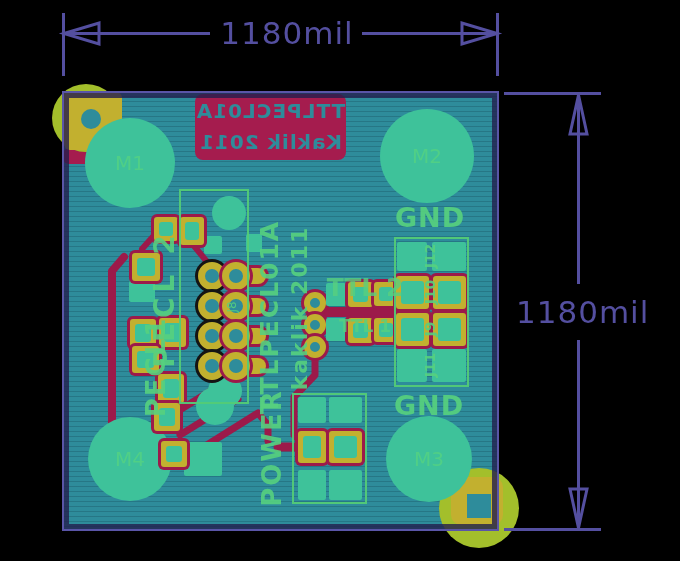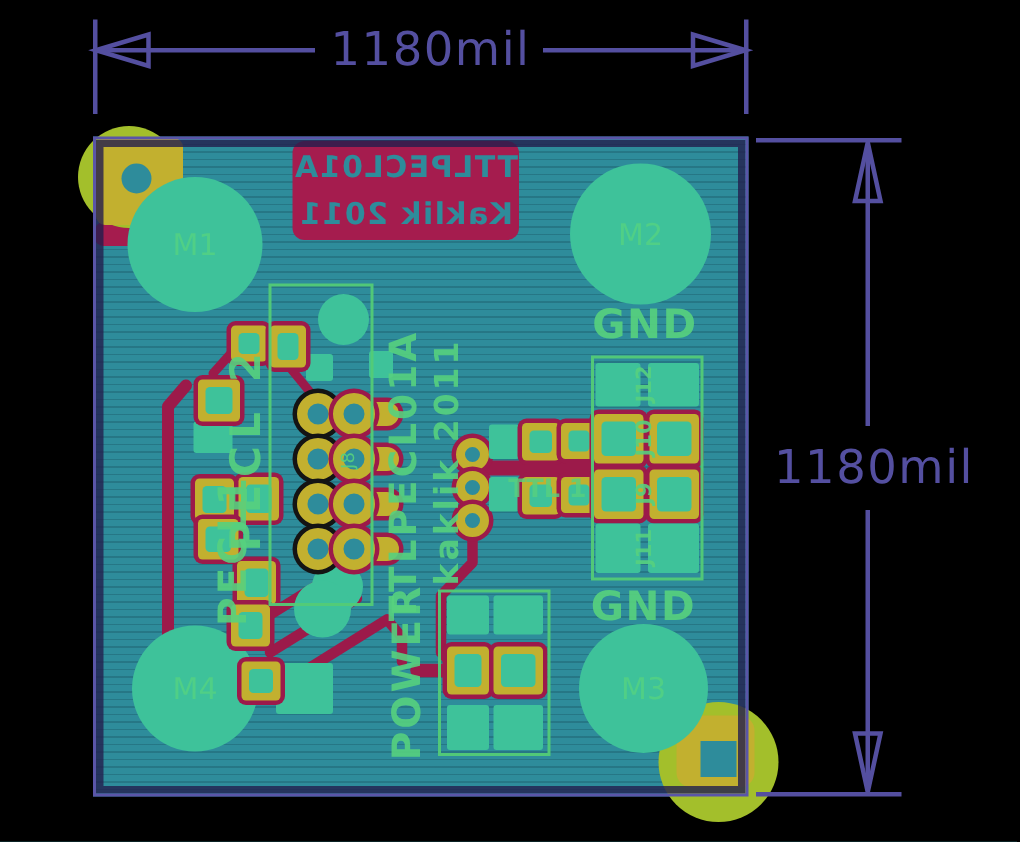--- a/index.html
+++ b/index.html
@@ -186,16 +186,17 @@
   <div class="vtext" style="left:207px;top:226px;font-size:25px;letter-spacing:2px;">TTLPECL01A</div>
   <div class="vtext" style="left:237px;top:217px;font-size:22px;letter-spacing:2px;">kaklik 2011</div>
   <div class="vtext" style="left:210px;top:357px;font-size:26px;letter-spacing:2px;">POWER</div>
   <div class="vtext" style="left:170px;top:216px;font-size:12px;font-weight:normal;">J8</div>
   <div class="vtext" style="left:368px;top:165px;font-size:14px;">J12</div>
   <div class="vtext" style="left:368px;top:201px;font-size:14px;">J10</div>
   <div class="vtext" style="left:368px;top:238px;font-size:14px;">J9</div>
   <div class="vtext" style="left:368px;top:274px;font-size:14px;">J11</div>
   <div class="htext" style="left:368px;top:126px;font-size:27px;letter-spacing:1px;">GND</div>
   <div class="htext" style="left:367px;top:314px;font-size:27px;letter-spacing:1px;">GND</div>
+  <div class="htext" style="left:303px;top:196px;font-size:25px;color:rgba(87,208,126,.8);">TTL 2</div>
   <div class="htext" style="left:303px;top:235px;font-size:17px;color:rgba(87,208,126,.8);">TTL 1</div>
 </div>
 
 <div id="board-frame"></div>
 
 </body></html>

